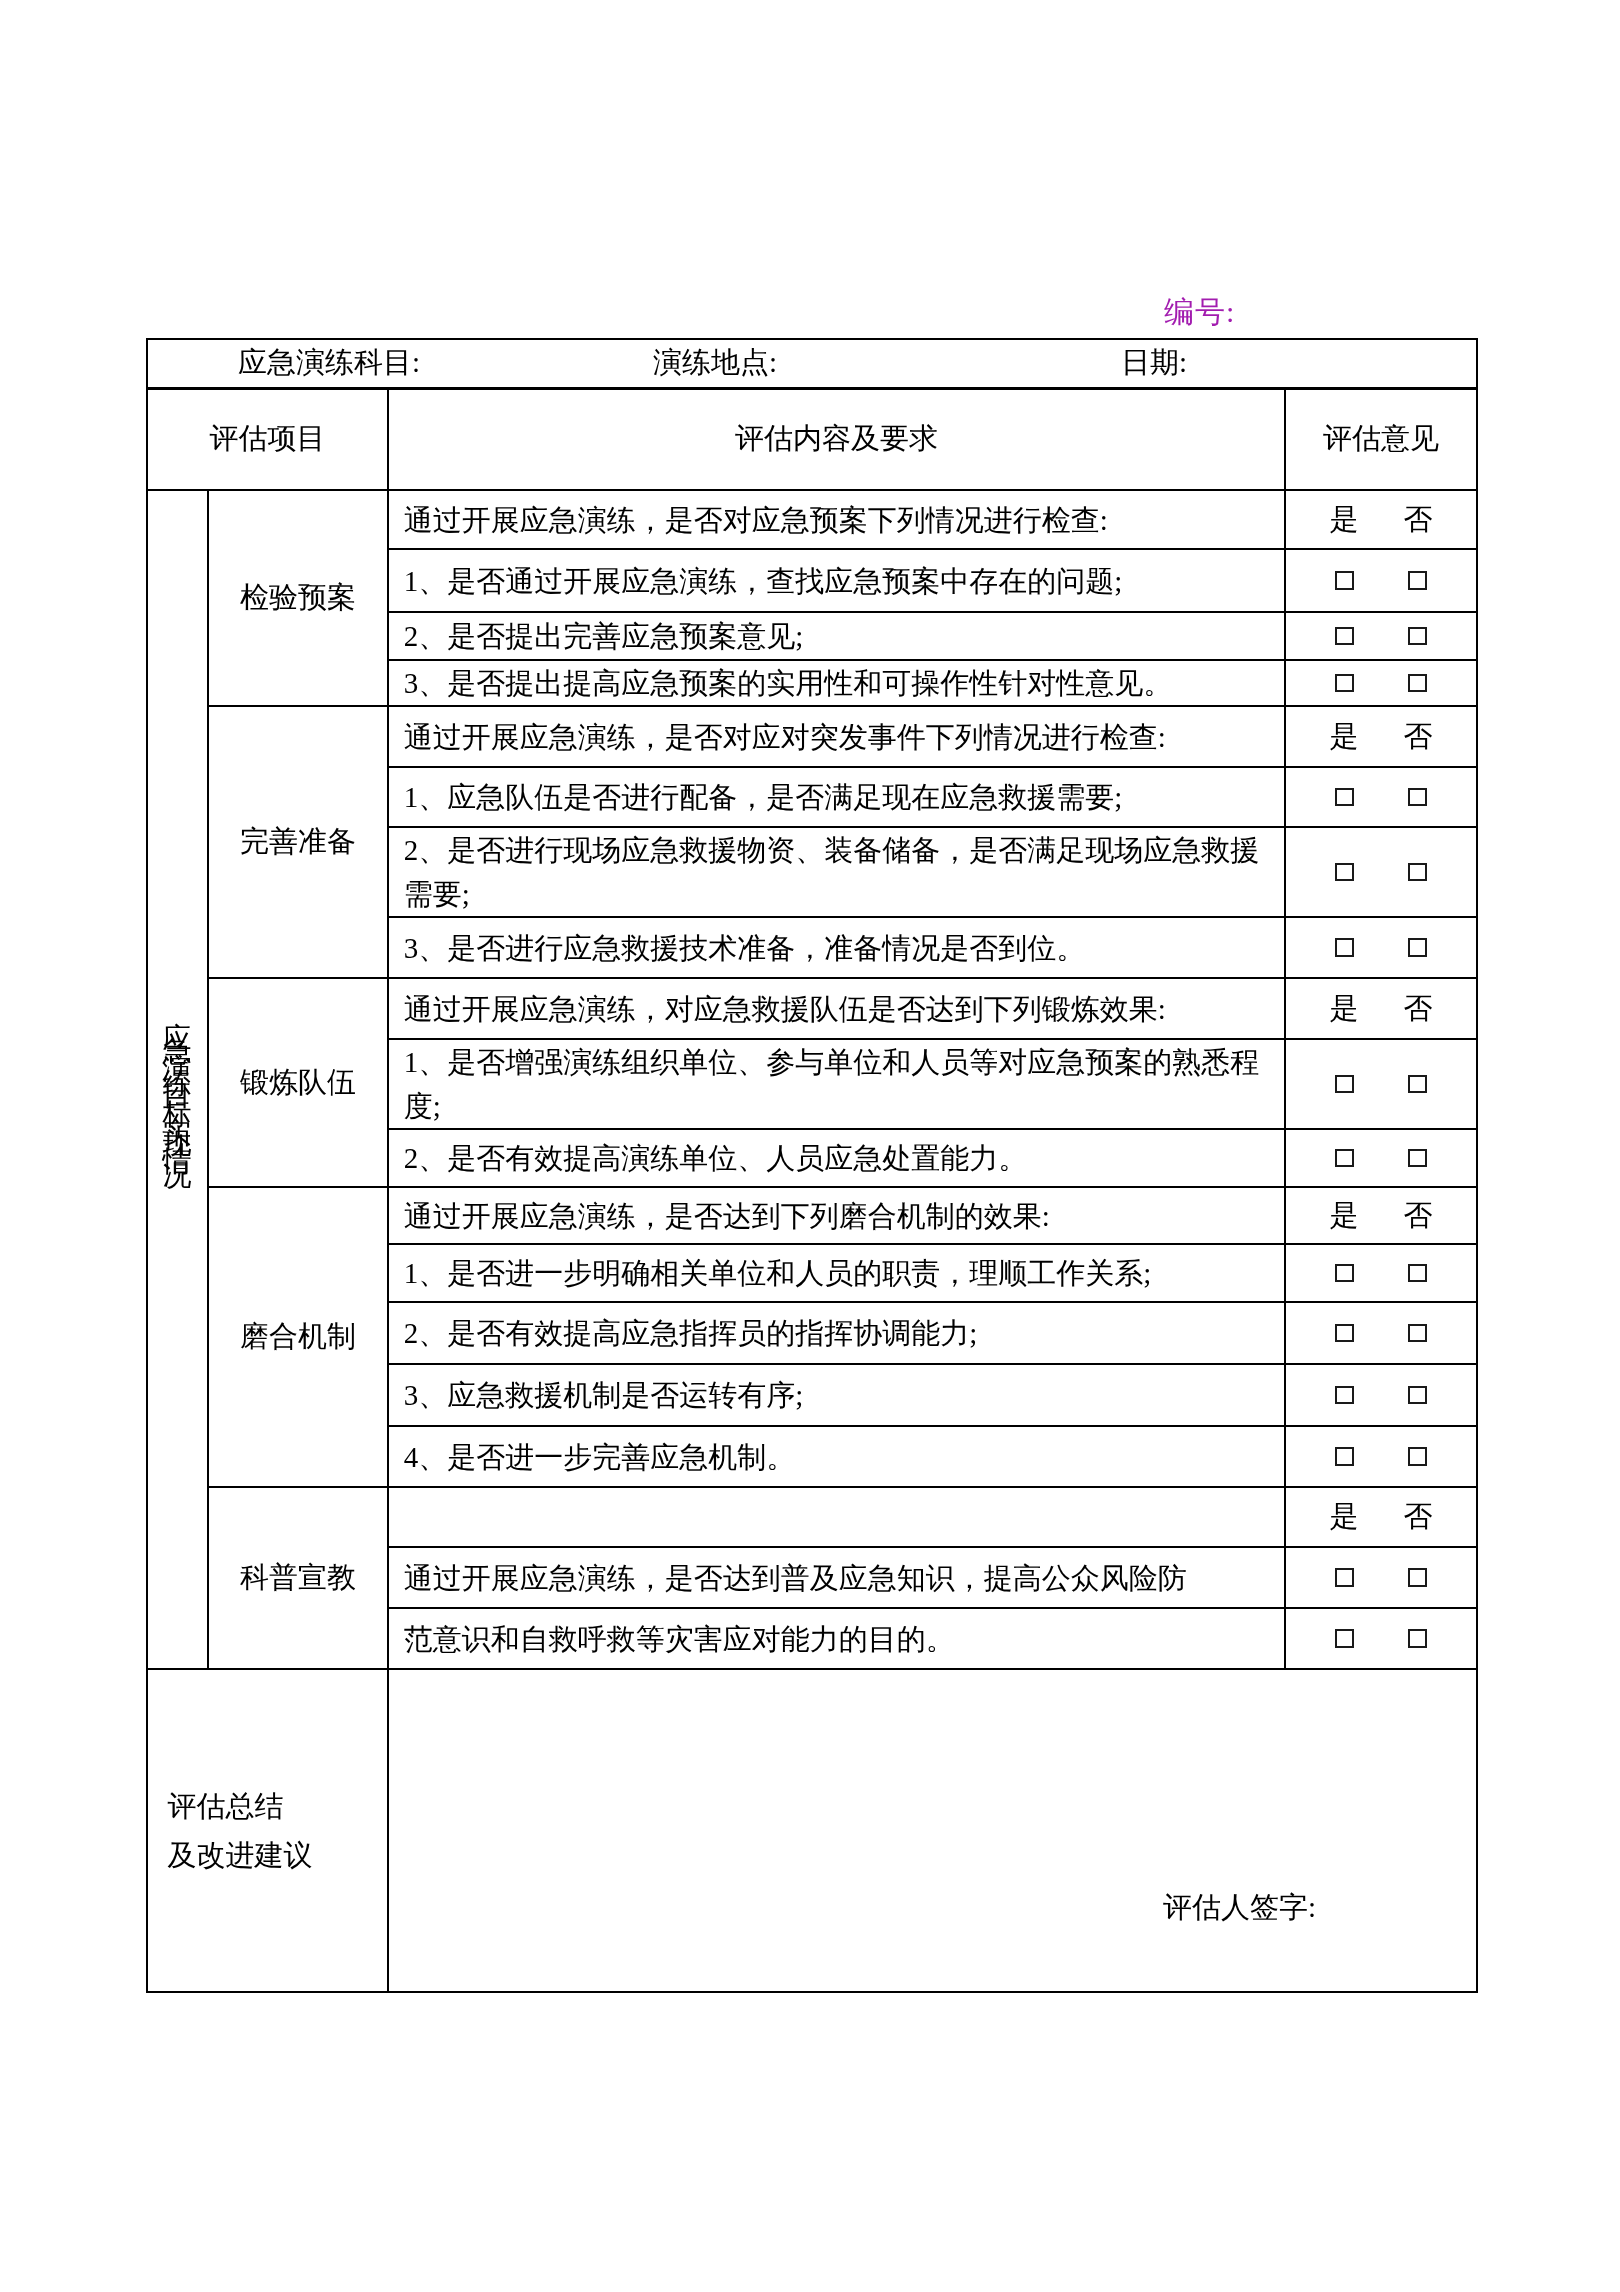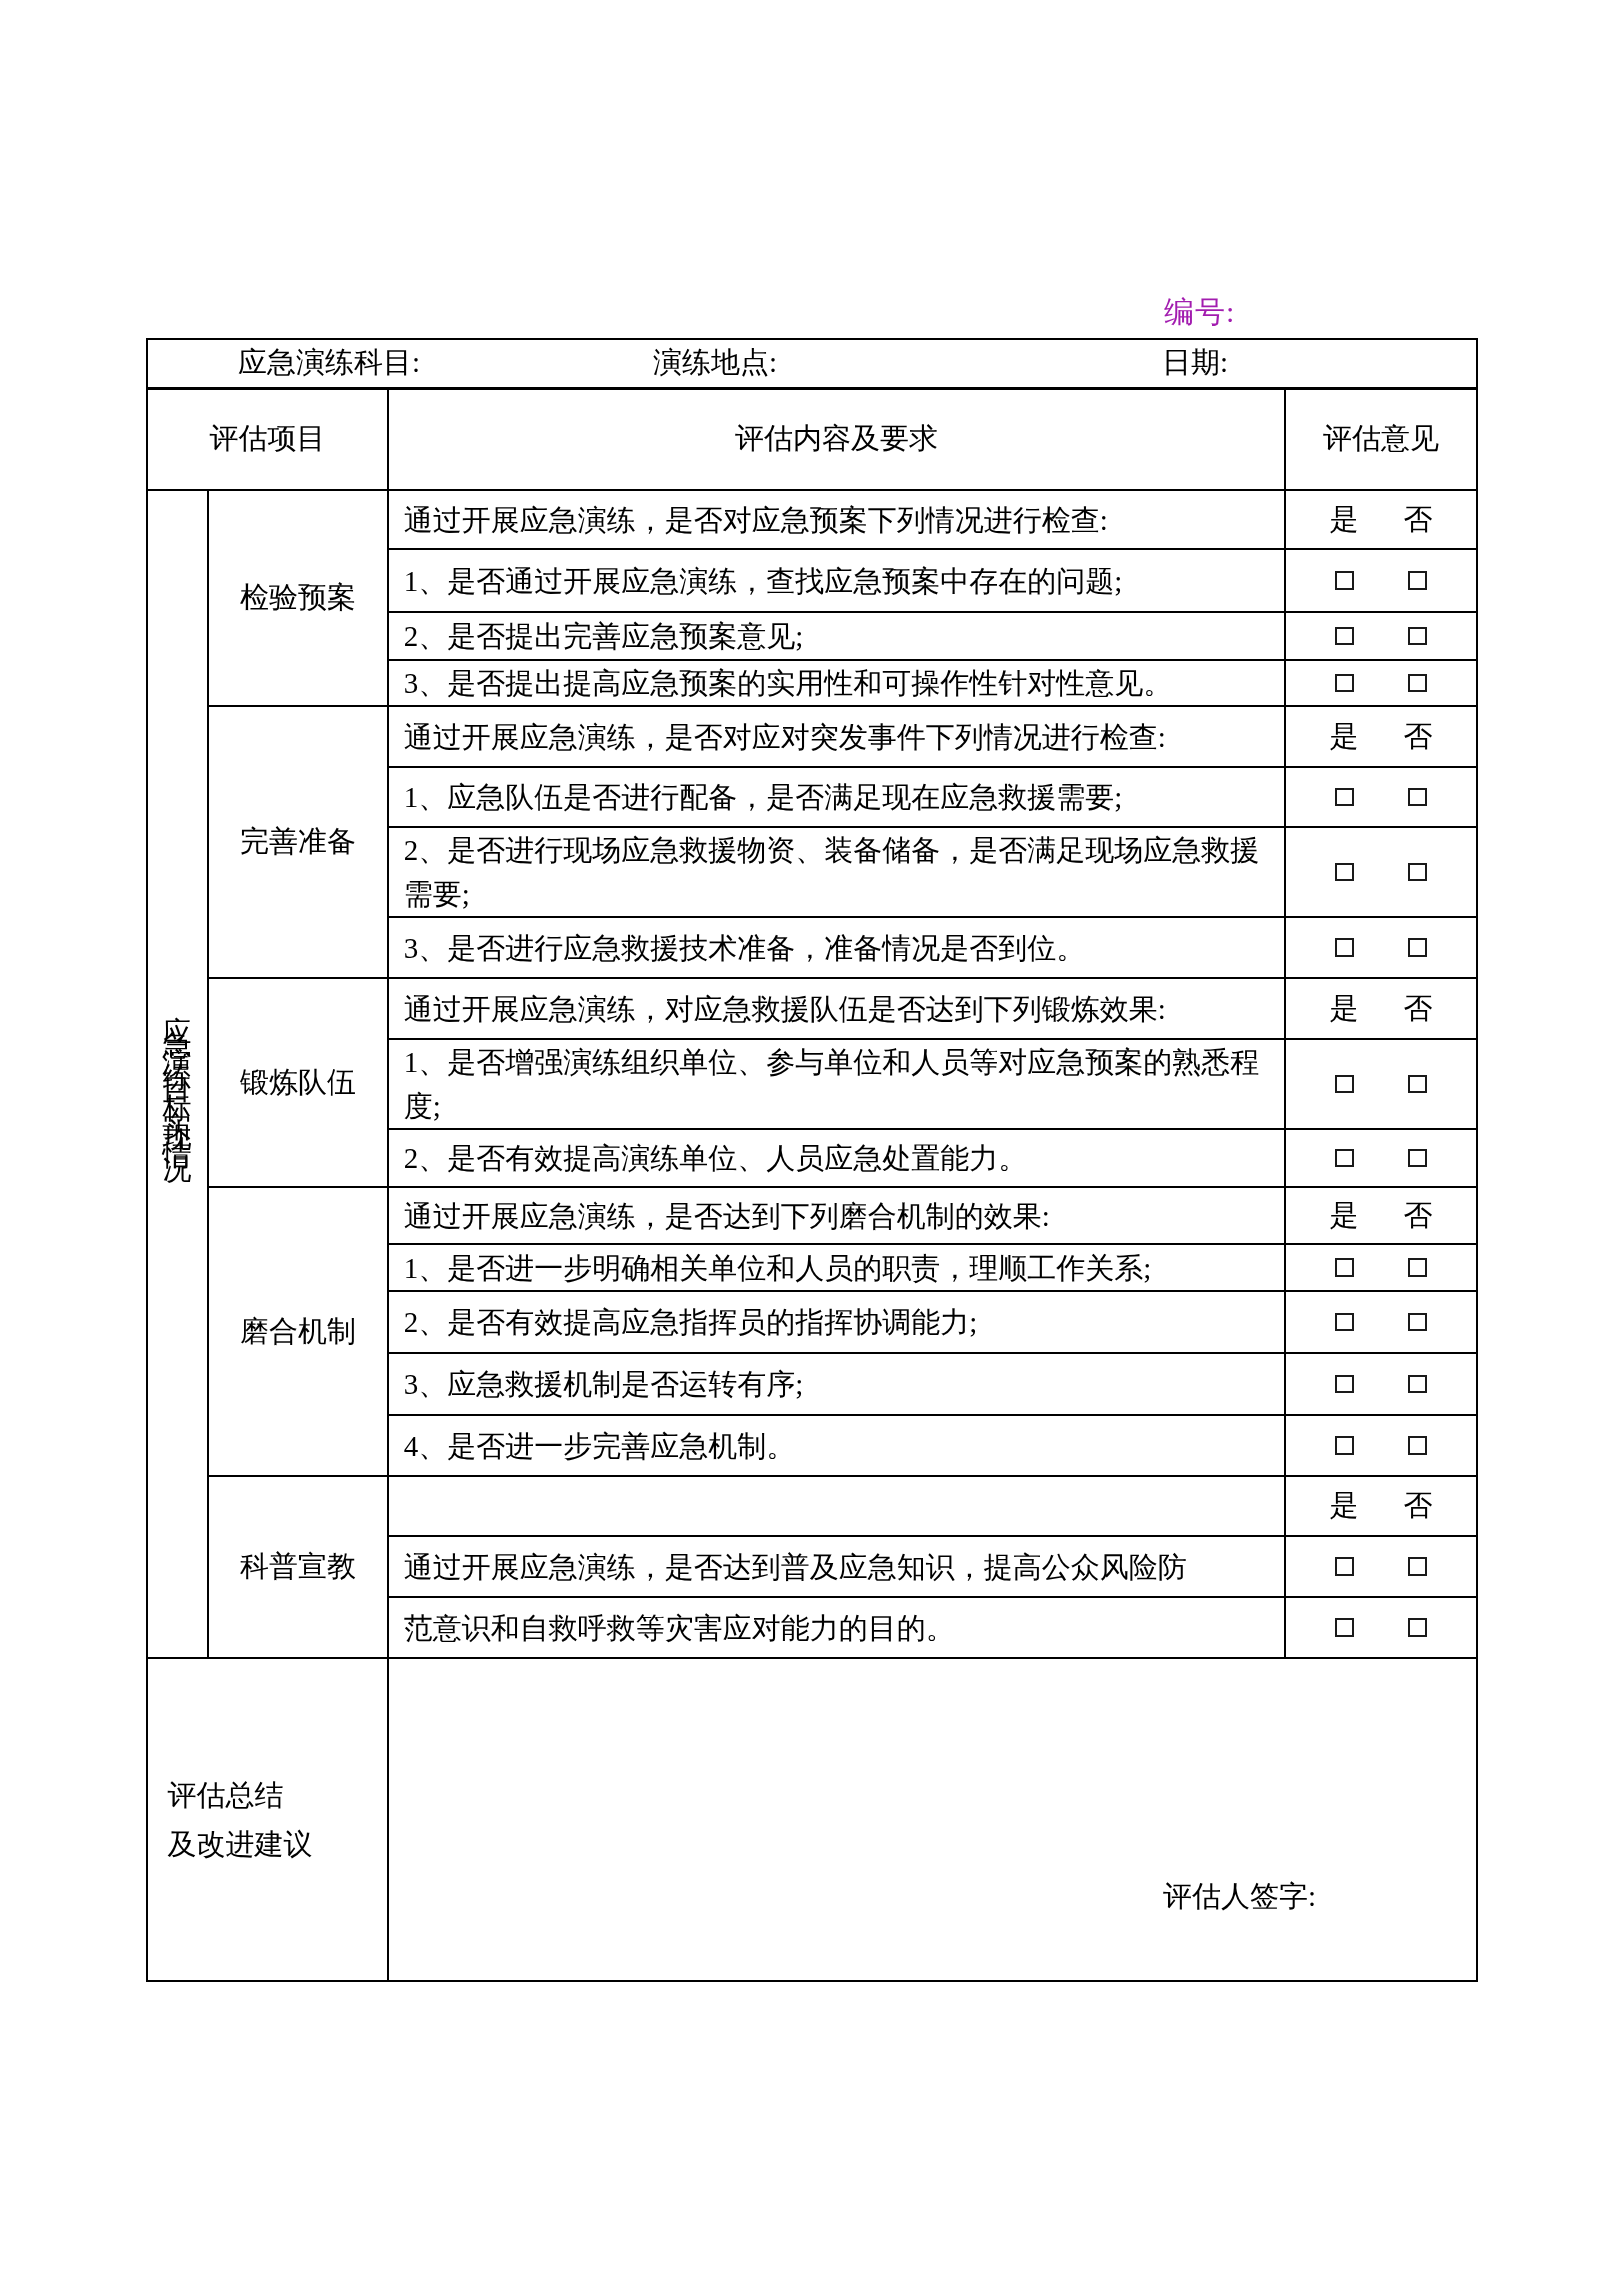--- a/index.html
+++ b/index.html
@@ -43,21 +43,21 @@
     vertical-align: middle;
     overflow: hidden;
   }
 
   
   tr.row-a td { border-bottom-width: 3.9px; }
   .rowa-cell { position: relative; }
   .rowa-cell .lbl { position: absolute; top: 50%; transform: translateY(-50%); white-space: nowrap; }
   .lbl-subject  { left: 90px; }
   .lbl-location { left: 505px; }
-  .lbl-date     { left: 1014px; }
+  .lbl-date     { left: 973px; }
 
   
   tr.row-b td { text-align: center; }
 
   
   td.strip { text-align: center; }
   .vertical-label {
     display: inline-block;
     writing-mode: vertical-rl;
     text-orientation: upright;
@@ -235,21 +235,21 @@
       <tr class="sec-top" style="height:57px">
         <td class="sec-name" rowspan="5">磨合机制</td>
         <td class="content">通过开展应急演练，是否达到下列磨合机制的效果:</td>
         <td class="opinion">
           <span class="yesno">
             <span>是</span>
             <span>否</span>
           </span>
         </td>
       </tr>
-      <tr style="height:47px">
+      <tr style="height:58px">
         <td class="content">1、是否进一步明确相关单位和人员的职责，理顺工作关系;</td>
         <td class="opinion">
           <span class="boxes">
             <span class="cb"></span>
             <span class="cb"></span>
           </span>
         </td>
       </tr>
       <tr style="height:62px">
         <td class="content">2、是否有效提高应急指挥员的指挥协调能力;</td>

